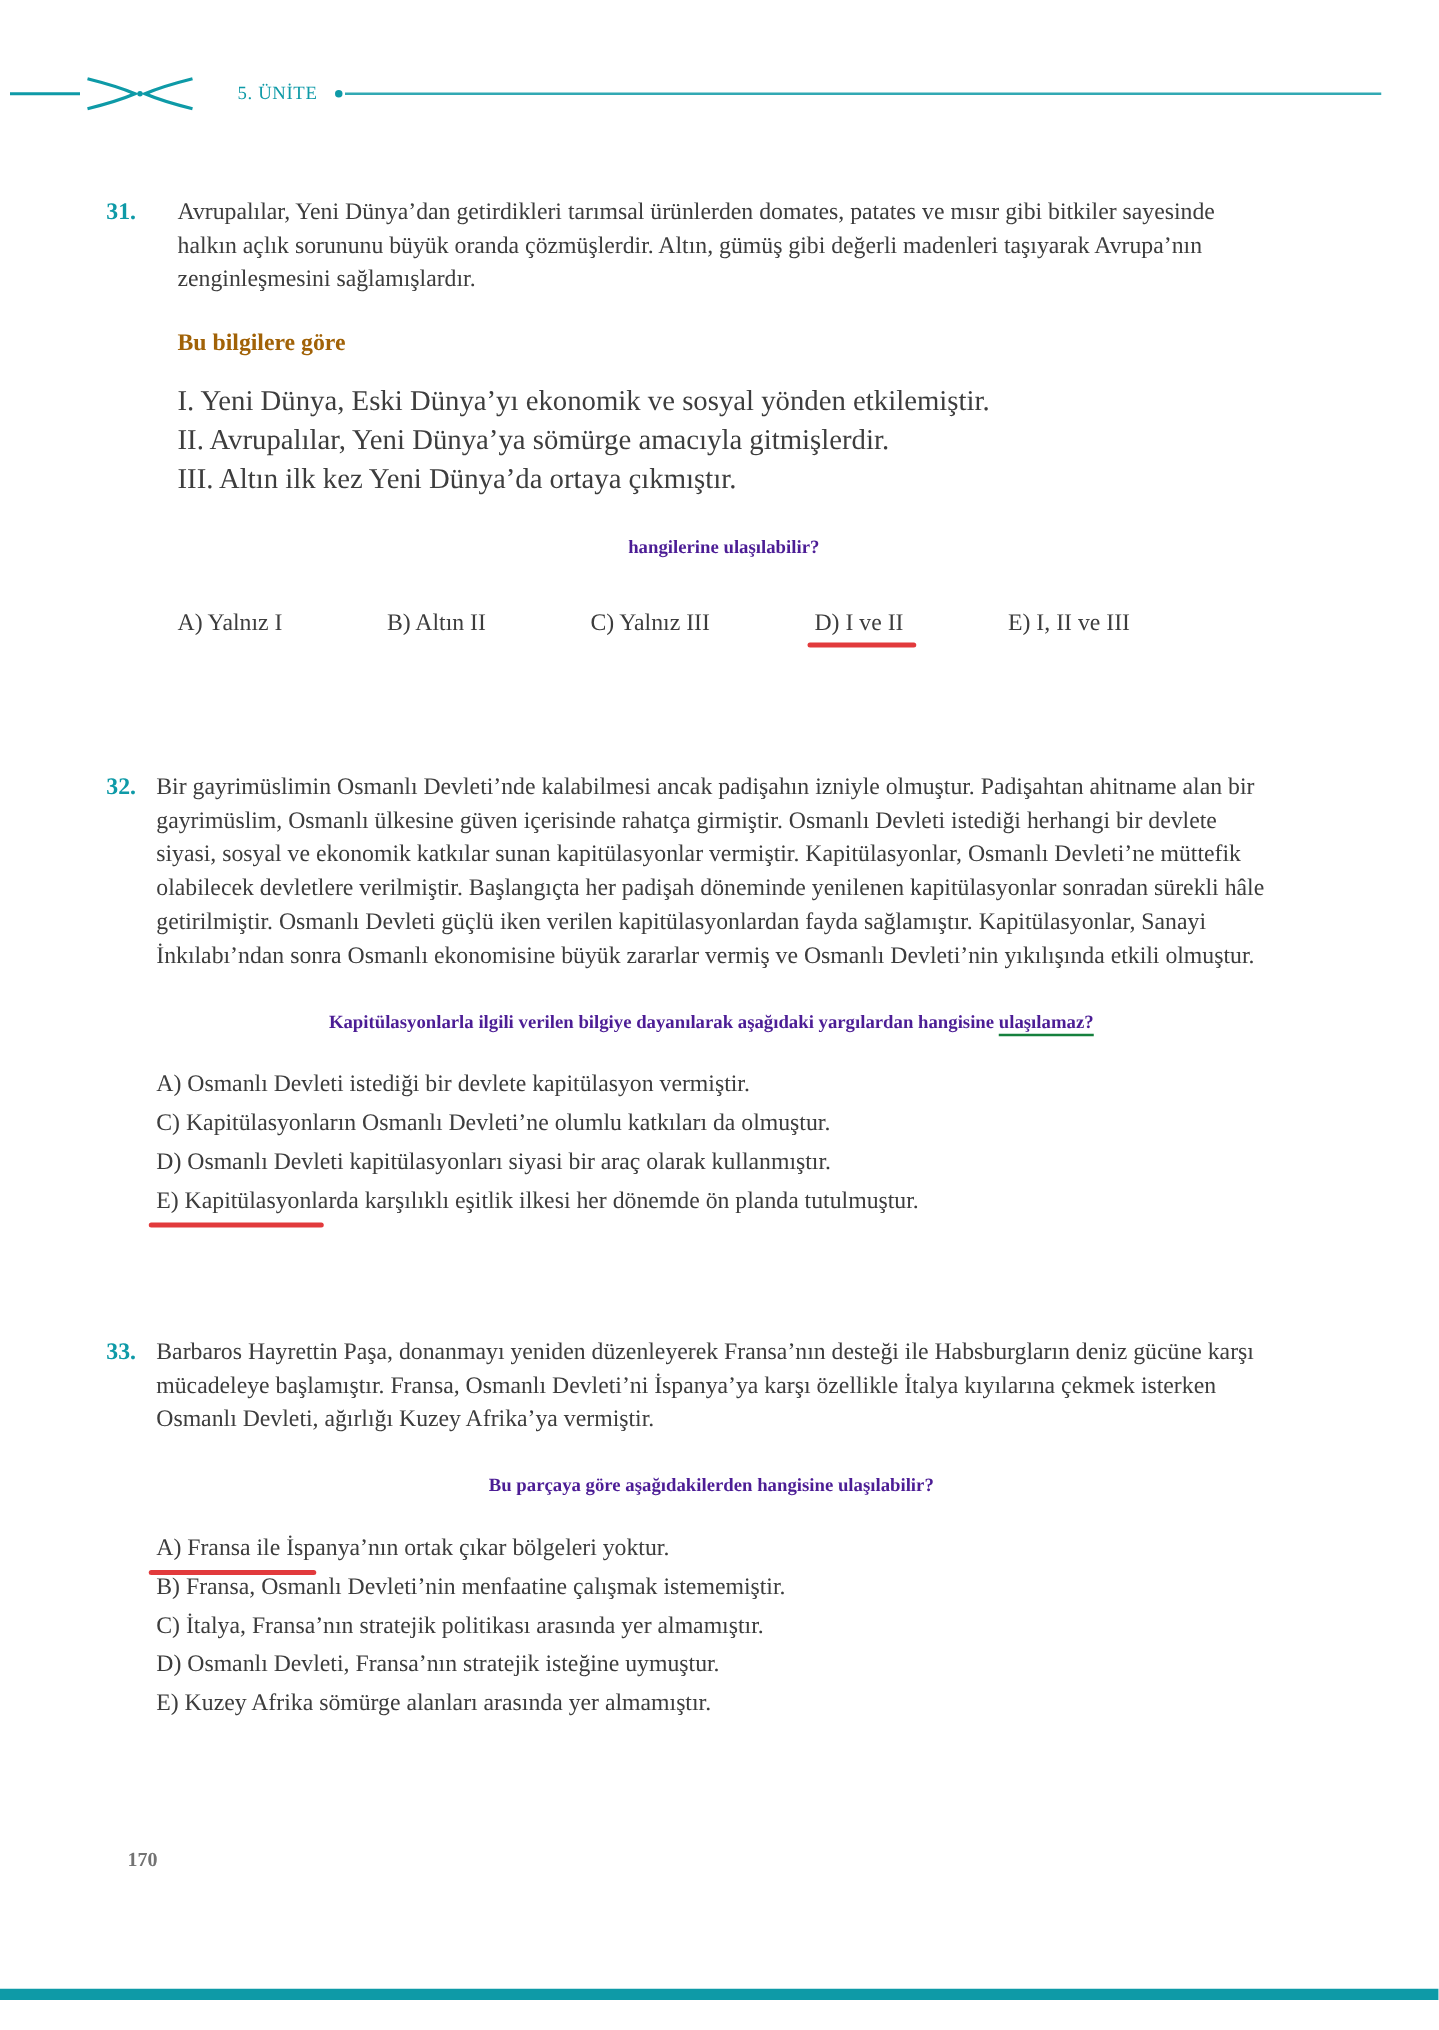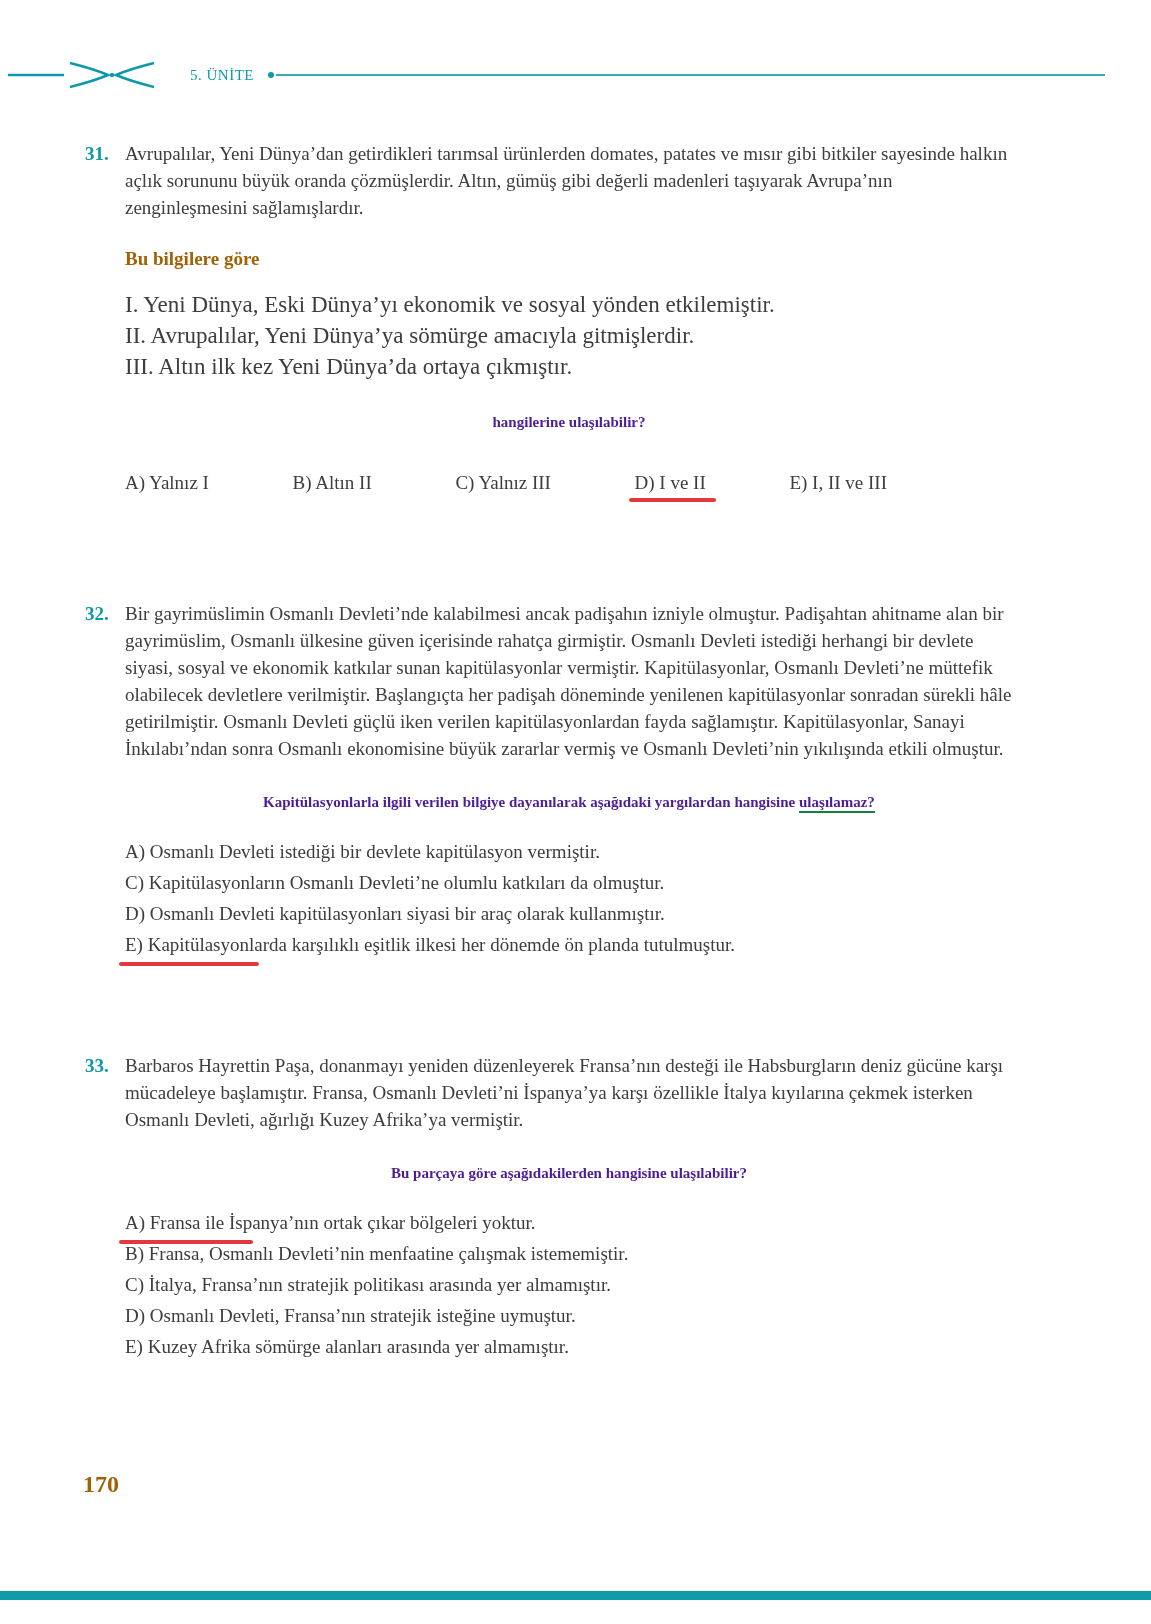--- a/index.html
+++ b/index.html
@@ -33,21 +33,21 @@
   }
   .header-rule{
     flex:1;height:2px;background:#0e9aa7;opacity:.85;
   }
   
   .question{
     display:flex;
     padding-left:85px;
     padding-right:135px;
   }
-  .q31{margin-top:50px;}
+  .q31{margin-top:66px;gap:17px;}
   .q32{margin-top:104px;}
   .q33{margin-top:92px;}
   .qnum{
     width:40px;
     flex-shrink:0;
     font-weight:bold;
     font-size:19px;
     color:#0e9aa7;
     line-height:27px;
   }
@@ -105,25 +105,25 @@
     content:"";
     position:absolute;
     left:-6px;right:-10px;bottom:-6px;
     height:4px;
     background:#e23a3c;
     border-radius:2px;
   }
   
   .page-number{
     position:absolute;
-    left:83px;
+    left:102px;
     bottom:102px;
-    font-size:24px;
-    font-weight:bold;
-    color:#a16207;
+    font-size:16px;
+    font-weight:bold;
+    color:#737373;
   }
   .bottom-bar{
     position:absolute;
     left:0;bottom:0;
     width:100%;height:9px;
     background:#0e9aa7;
   }
 </style>
 </head>
 <body>

